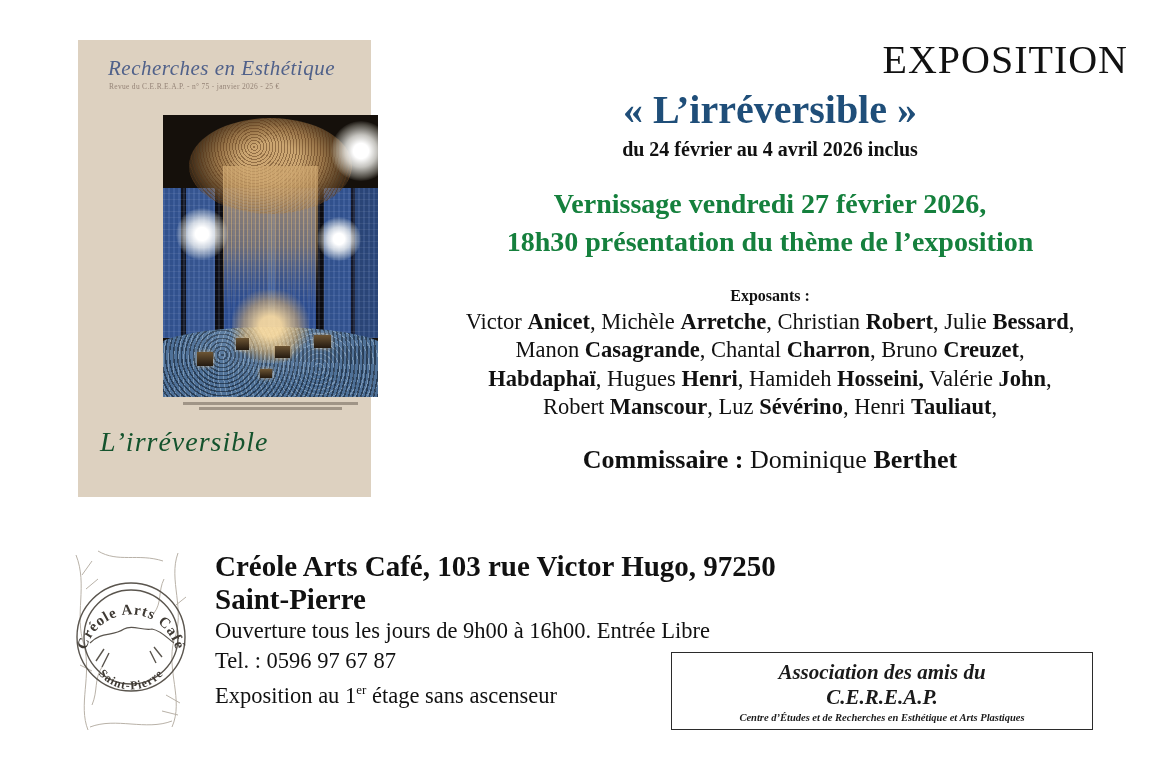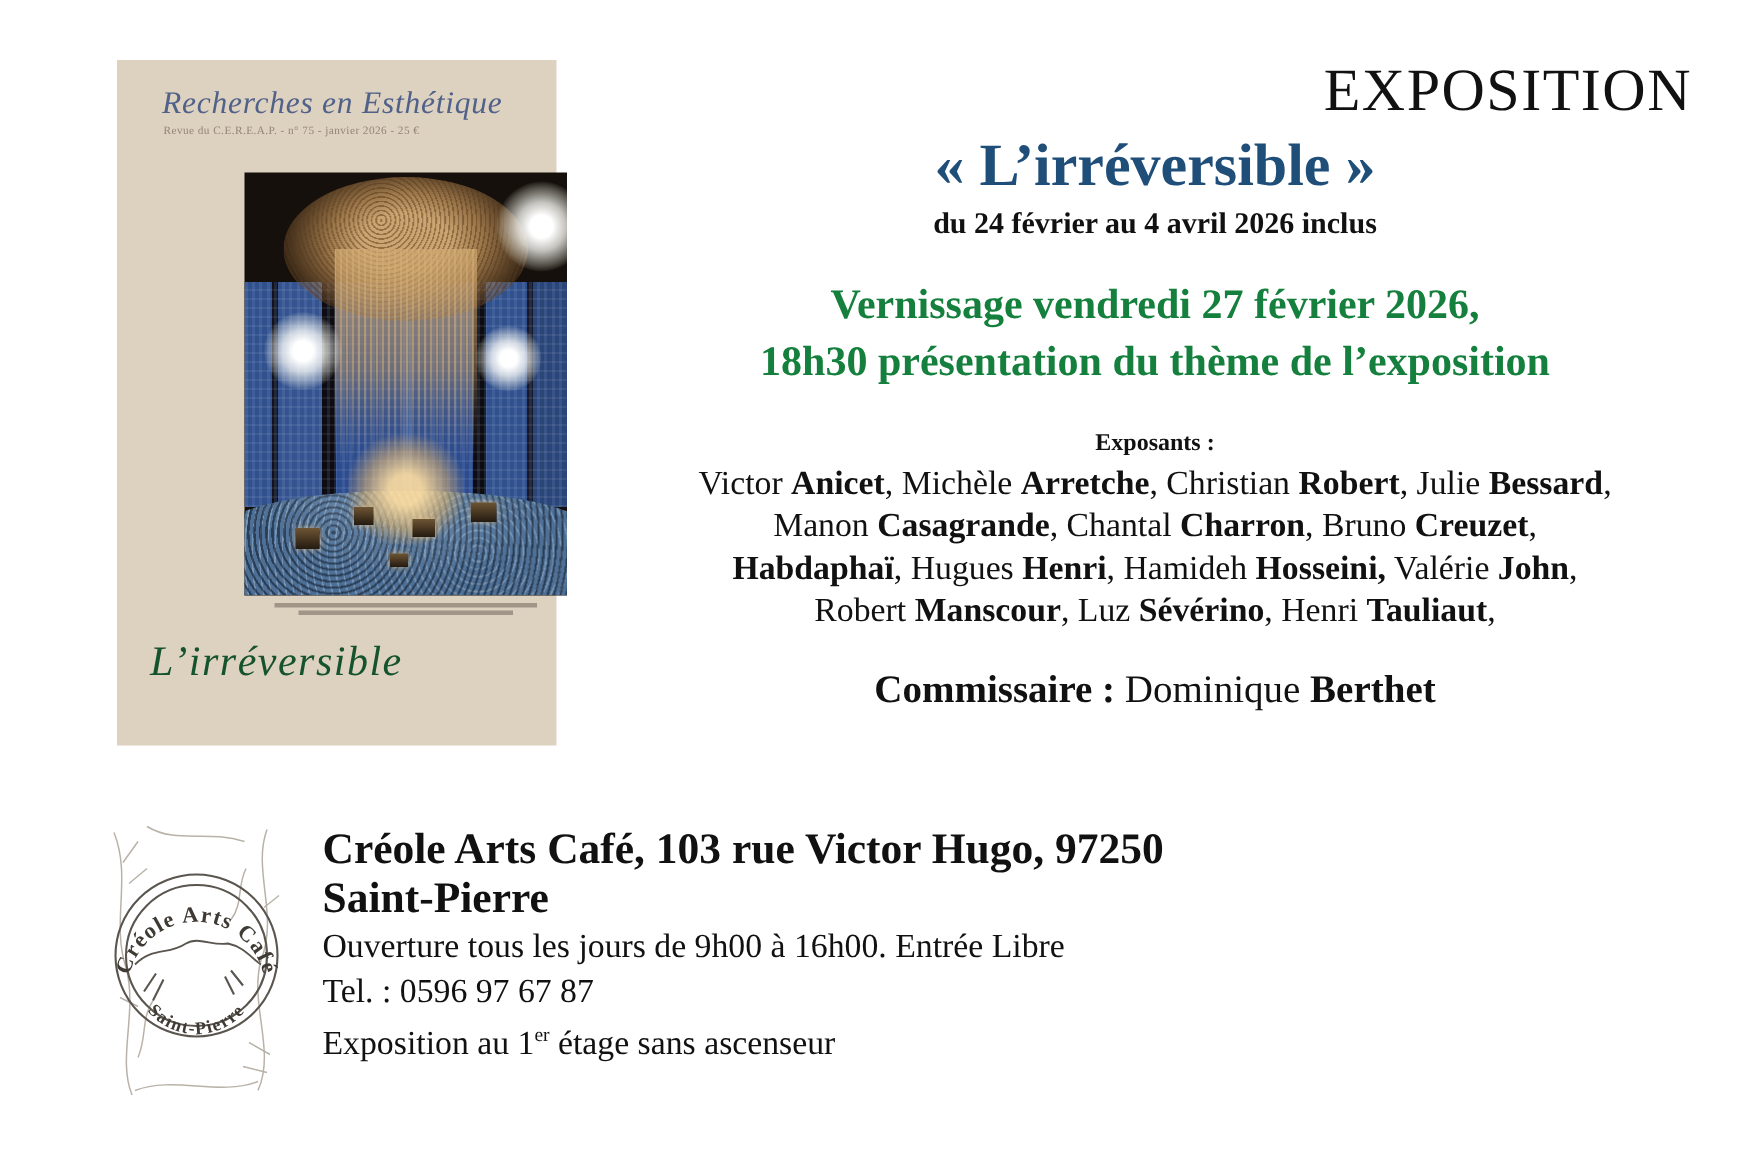--- a/index.html
+++ b/index.html
@@ -147,14 +147,19 @@
     </text>
   </svg>
 
   <div class="venue">
     <div class="venue-title">Créole Arts Café, 103 rue Victor Hugo, 97250 Saint-Pierre</div>
     <div class="venue-line">Ouverture tous les jours de 9h00 à 16h00. Entrée Libre</div>
     <div class="venue-line">Tel. : 0596 97 67 87</div>
     <div class="venue-line"><span>Exposition au 1</span><sup>er</sup><span> étage sans ascenseur</span></div>
   </div>
 
+  <div class="assoc-box">
+    <div class="assoc-l1">Association des amis du</div>
+    <div class="assoc-l2">C.E.R.E.A.P.</div>
+    <div class="assoc-l3">Centre d’Études et de Recherches en Esthétique et Arts Plastiques</div>
+  </div>
 
 </div>
 
 </body></html>

